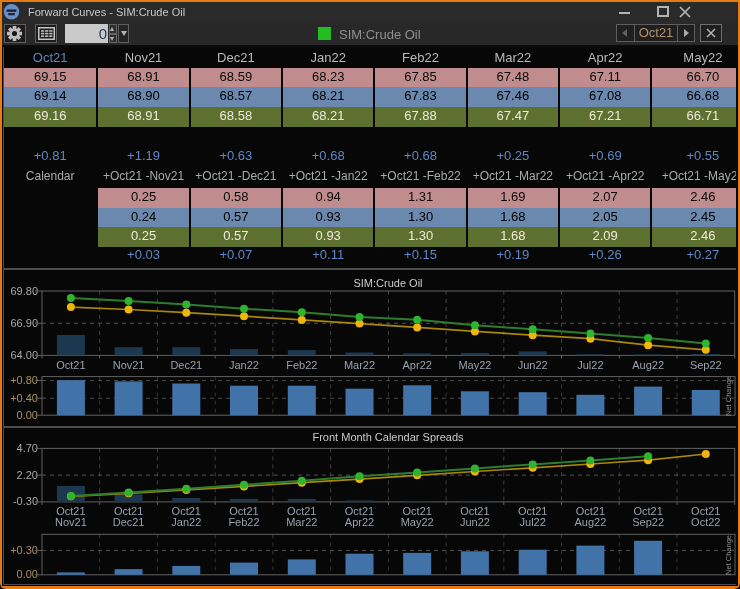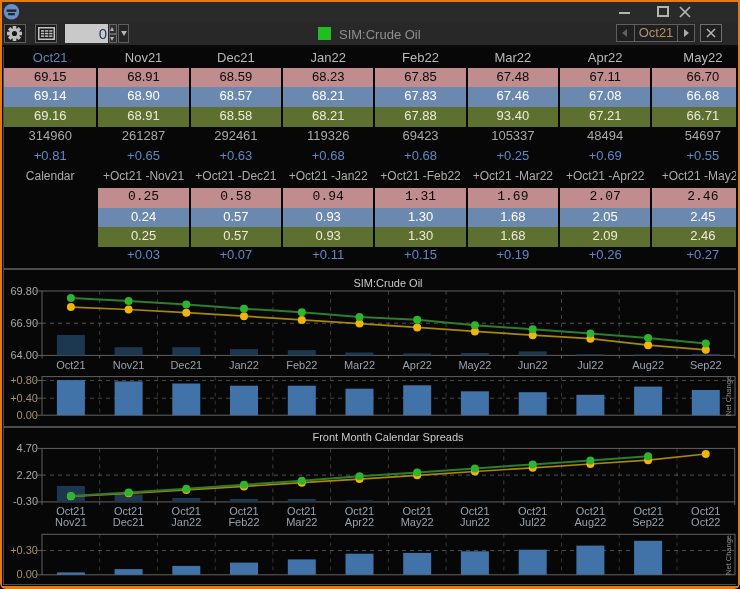--- a/index.html
+++ b/index.html
@@ -20,21 +20,21 @@
   .fB{left:3px;top:584px;width:733px;height:1px;background:#4c4c4c;}
   .div1{left:3px;top:268px;width:733px;height:2px;background:#4c4c4c;}
   .div2{left:3px;top:426px;width:733px;height:2px;background:#4c4c4c;}
   
   .trow{left:4px;width:732px;height:19.8px;overflow:hidden;white-space:nowrap;}
   .trow .c{display:inline-block;vertical-align:top;width:90.33px;margin-right:2px;height:19.8px;
            line-height:18px;text-align:center;font-size:13px;}
   .trow .c:first-child{width:92.4px;}
   .trow .c:last-child{width:101px;}
   .rowP .c{background:#c08c8d;color:#0a0a0a;}
-  .rowB .c{background:#6b89ae;color:#ffffff;}
+  .rowB .c{background:#6b89ae;color:#000000;}
   .rowG .c{background:#5d7030;color:#eeeada;}
   .hdr{color:#b9b9b9;}
   .hrow .c{line-height:20.6px;}
   .hdr1{color:#5e87b4;}
   .vol{color:#a9a9a9;}
   .chg{color:#5e88c8;}
   .sph{color:#ababab;font-size:12px !important;}
   .noBg{background:transparent !important;}
 </style>
 </head>
@@ -44,20 +44,21 @@
   <div class="abs" id="titlebar"></div>
   <div class="abs" id="toolbar"></div>
   <div class="abs" style="left:2px;top:45px;width:736px;height:3px;background:#0a0a0a;"></div>
 
   <svg class="abs" style="left:3px;top:3px;" width="17" height="17" viewBox="0 0 17 17">
     <circle cx="8.5" cy="8.7" r="7.7" fill="#6a8ec9"></circle>
     <path d="M8.5 1 l3.2 2.5 h-6.4 z" fill="#6a8ec9"></path>
     <rect x="3.6" y="6.4" width="9.8" height="2.5" fill="#22262e"></rect>
     <rect x="5.2" y="10" width="6.6" height="2.3" fill="#22262e"></rect>
   </svg>
+  <div class="abs ttxt" style="left:28px;top:2px;height:21px;line-height:21px;">Forward Curves - SIM:Crude Oil</div>
 
   <div class="abs" style="left:619px;top:11.5px;width:11px;height:2px;background:#b4b4b4;"></div>
   <div class="abs" style="left:657px;top:6px;width:8px;height:7px;border:2px solid #b4b4b4;"></div>
   <svg class="abs" style="left:679px;top:5.5px;" width="12" height="12" viewBox="0 0 12 12">
     <path d="M1 1 L11 11 M11 1 L1 11" stroke="#b4b4b4" stroke-width="1.7"></path>
   </svg>
 
   <div class="abs" style="left:3.5px;top:23.5px;width:22.5px;height:19.5px;background:#1c1c1c;border:1px solid #5e5e5e;box-sizing:border-box;"></div>
   <svg class="abs" style="left:6px;top:25px;" width="17" height="17" viewBox="0 0 16 16">
     <g fill="#bdbdbd">
@@ -117,32 +118,29 @@
   <div class="abs trow hrow" style="top:47.7px;">
     <span class="c noBg hdr1">Oct21</span><span class="c noBg hdr">Nov21</span><span class="c noBg hdr">Dec21</span><span class="c noBg hdr">Jan22</span><span class="c noBg hdr">Feb22</span><span class="c noBg hdr">Mar22</span><span class="c noBg hdr">Apr22</span><span class="c noBg hdr">May22</span>
   </div>
   <div class="abs trow rowP" style="top:67.5px;">
     <span class="c">69.15</span><span class="c">68.91</span><span class="c">68.59</span><span class="c">68.23</span><span class="c">67.85</span><span class="c">67.48</span><span class="c">67.11</span><span class="c">66.70</span>
   </div>
   <div class="abs trow rowB" style="top:87.3px;">
     <span class="c">69.14</span><span class="c">68.90</span><span class="c">68.57</span><span class="c">68.21</span><span class="c">67.83</span><span class="c">67.46</span><span class="c">67.08</span><span class="c">66.68</span>
   </div>
   <div class="abs trow rowG" style="top:107.1px;">
-    <span class="c">69.16</span><span class="c">68.91</span><span class="c">68.58</span><span class="c">68.21</span><span class="c">67.88</span><span class="c">93.40</span><span class="c">67.21</span><span class="c">66.71</span>
-  </div>
-  <div class="abs trow" style="top:126.9px;">
-    <span class="c noBg vol">314960</span><span class="c noBg vol">261287</span><span class="c noBg vol">292461</span><span class="c noBg vol">119326</span><span class="c noBg vol">69423</span><span class="c noBg vol">105337</span><span class="c noBg vol">48494</span><span class="c noBg vol">54697</span>
+    <span class="c">69.16</span><span class="c">68.91</span><span class="c">68.58</span><span class="c">68.21</span><span class="c">67.88</span><span class="c">67.47</span><span class="c">67.21</span><span class="c">66.71</span>
   </div>
   <div class="abs trow" style="top:146.7px;">
-    <span class="c noBg chg">+0.81</span><span class="c noBg chg">+0.65</span><span class="c noBg chg">+0.63</span><span class="c noBg chg">+0.68</span><span class="c noBg chg">+0.68</span><span class="c noBg chg">+0.25</span><span class="c noBg chg">+0.69</span><span class="c noBg chg">+0.55</span>
+    <span class="c noBg chg">+0.81</span><span class="c noBg chg">+1.19</span><span class="c noBg chg">+0.63</span><span class="c noBg chg">+0.68</span><span class="c noBg chg">+0.68</span><span class="c noBg chg">+0.25</span><span class="c noBg chg">+0.69</span><span class="c noBg chg">+0.55</span>
   </div>
   <div class="abs trow" style="top:166.5px;">
     <span class="c noBg sph">Calendar</span><span class="c noBg sph">+Oct21 -Nov21</span><span class="c noBg sph">+Oct21 -Dec21</span><span class="c noBg sph">+Oct21 -Jan22</span><span class="c noBg sph">+Oct21 -Feb22</span><span class="c noBg sph">+Oct21 -Mar22</span><span class="c noBg sph">+Oct21 -Apr22</span><span class="c noBg sph">+Oct21 -May22</span>
   </div>
-  <div class="abs trow rowP" style="top:187.8px;font-family:Liberation Mono, monospace;">
+  <div class="abs trow rowP" style="top:187.8px;">
     <span class="c noBg"></span><span class="c">0.25</span><span class="c">0.58</span><span class="c">0.94</span><span class="c">1.31</span><span class="c">1.69</span><span class="c">2.07</span><span class="c">2.46</span>
   </div>
   <div class="abs trow rowB" style="top:207.6px;">
     <span class="c noBg"></span><span class="c">0.24</span><span class="c">0.57</span><span class="c">0.93</span><span class="c">1.30</span><span class="c">1.68</span><span class="c">2.05</span><span class="c">2.45</span>
   </div>
   <div class="abs trow rowG" style="top:227.4px;">
     <span class="c noBg"></span><span class="c">0.25</span><span class="c">0.57</span><span class="c">0.93</span><span class="c">1.30</span><span class="c">1.68</span><span class="c">2.09</span><span class="c">2.46</span>
   </div>
   <div class="abs trow" style="top:246px;">
     <span class="c noBg"></span><span class="c noBg chg">+0.03</span><span class="c noBg chg">+0.07</span><span class="c noBg chg">+0.11</span><span class="c noBg chg">+0.15</span><span class="c noBg chg">+0.19</span><span class="c noBg chg">+0.26</span><span class="c noBg chg">+0.27</span>

